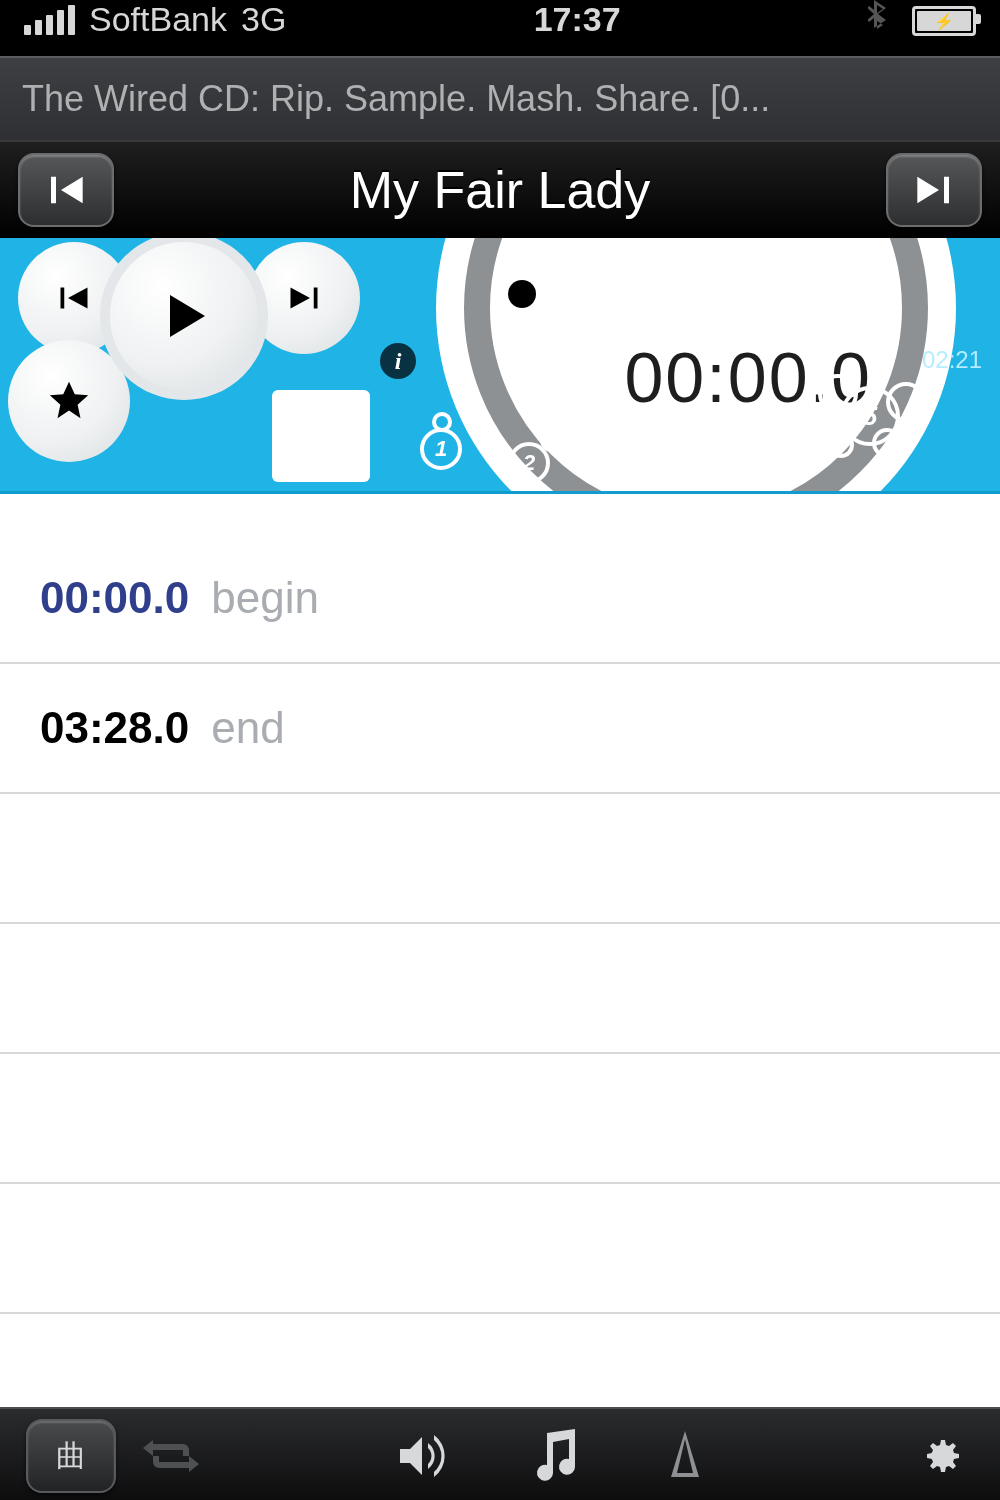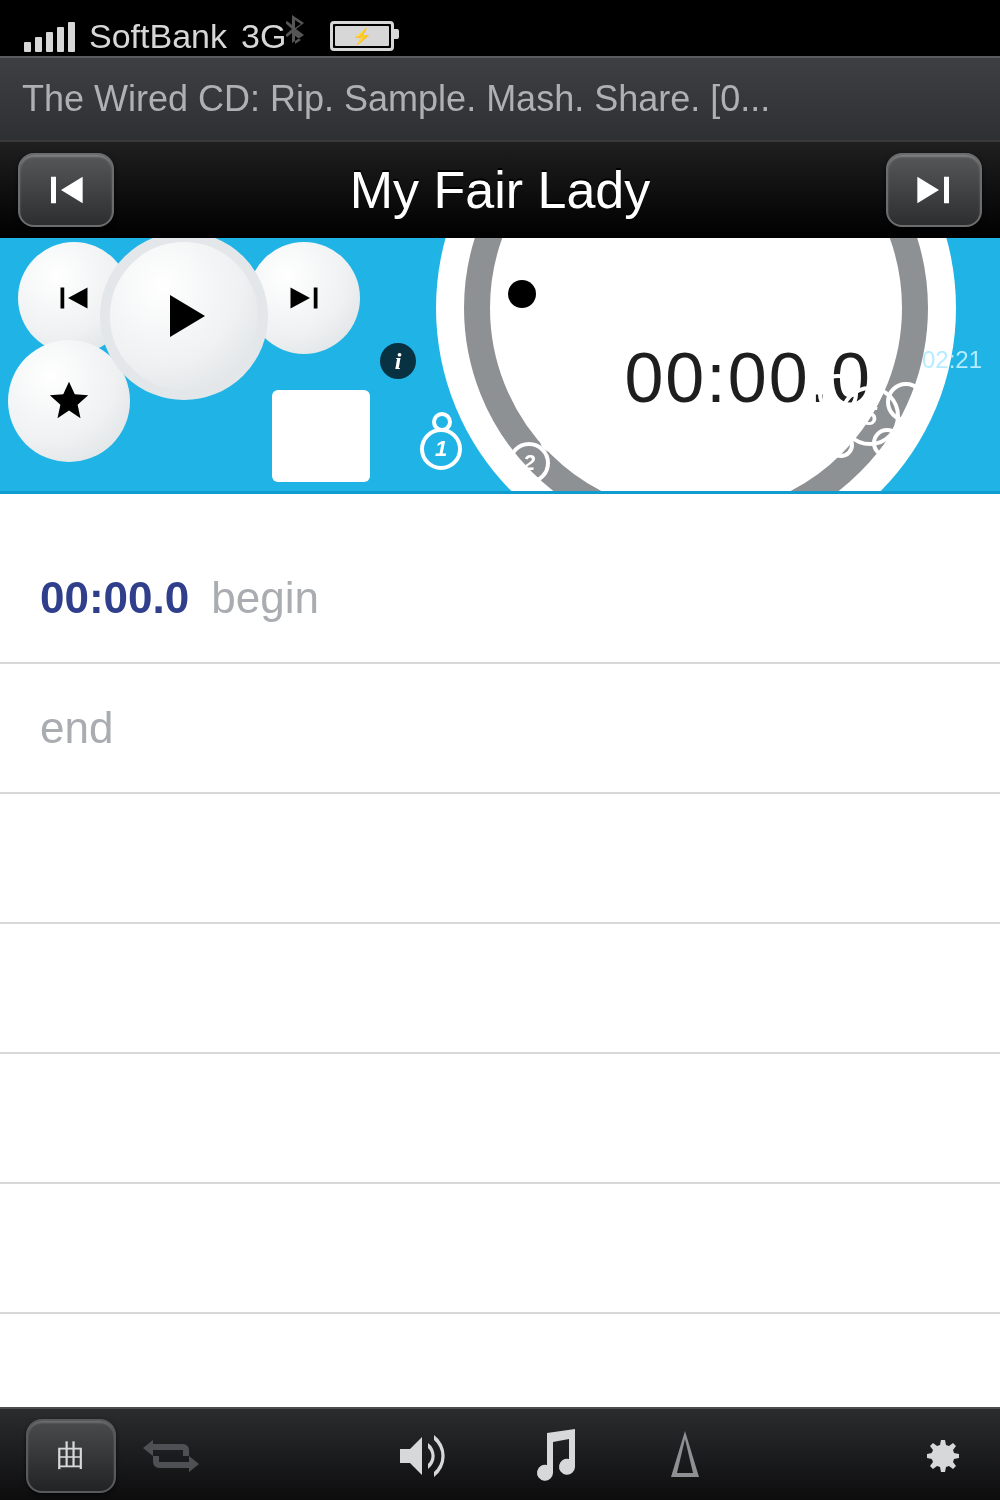--- a/index.html
+++ b/index.html
@@ -7,21 +7,21 @@
     font-family:Helvetica,Arial,sans-serif;
     background:#000;
     overflow:hidden;
   }
 
   
   .status-bar{
     height:56px;width:100%;
     background:#000;
     color:#d7d7d7;
-    display:flex;align-items:flex-end;
+    display:flex;align-items:flex-start;
     padding:0 24px;
     box-sizing:border-box;
     font-size:34px;
     font-weight:500;
   }
   .status-left{display:flex;align-items:center;gap:14px;}
   .signal{display:flex;align-items:flex-end;gap:4px;height:30px;}
   .signal span{width:7px;background:#d7d7d7;border-radius:1px;}
   .signal span:nth-child(1){height:10px}
   .signal span:nth-child(2){height:15px}
@@ -223,20 +223,21 @@
     <div class="signal">
       <span></span>
         <span></span>
         <span></span>
         <span></span>
         <span></span>
     </div>
     <span>SoftBank</span>
     <span>3G</span>
   </div>
+  <div class="status-center">17:37</div>
   <div class="status-right">
     <span class="bt">
       <svg width="24" height="34" viewBox="0 0 24 34">
           <path fill="#555" d="M6 0l12 8-8 6 8 6-12 8V18l-5 4-2-2 7-6-7-6 2-2 5 4V0zm3 5v8l6-4-6-4zm0 16v8l6-4-6-4z"></path>
         </svg>
     </span>
     <div class="battery">
       <div class="battery-fill"></div>
       <span class="plug">⚡</span>
     </div>
@@ -329,20 +330,21 @@
     <div class="bubble" style="left:408px;top:64px;width:26px;height:26px;"></div>
   </div>
 </div>
 
 <div class="list">
   <div class="row begin">
     <span class="time">00:00.0</span>
     <span class="label">begin</span>
   </div>
   <div class="row end">
+    <span class="time">03:28.0</span>
     <span class="label">end</span>
   </div>
   <div class="row"></div>
   <div class="row"></div>
   <div class="row"></div>
   <div class="row"></div>
   <div class="row"></div>
 </div>
 
 <div class="toolbar">

